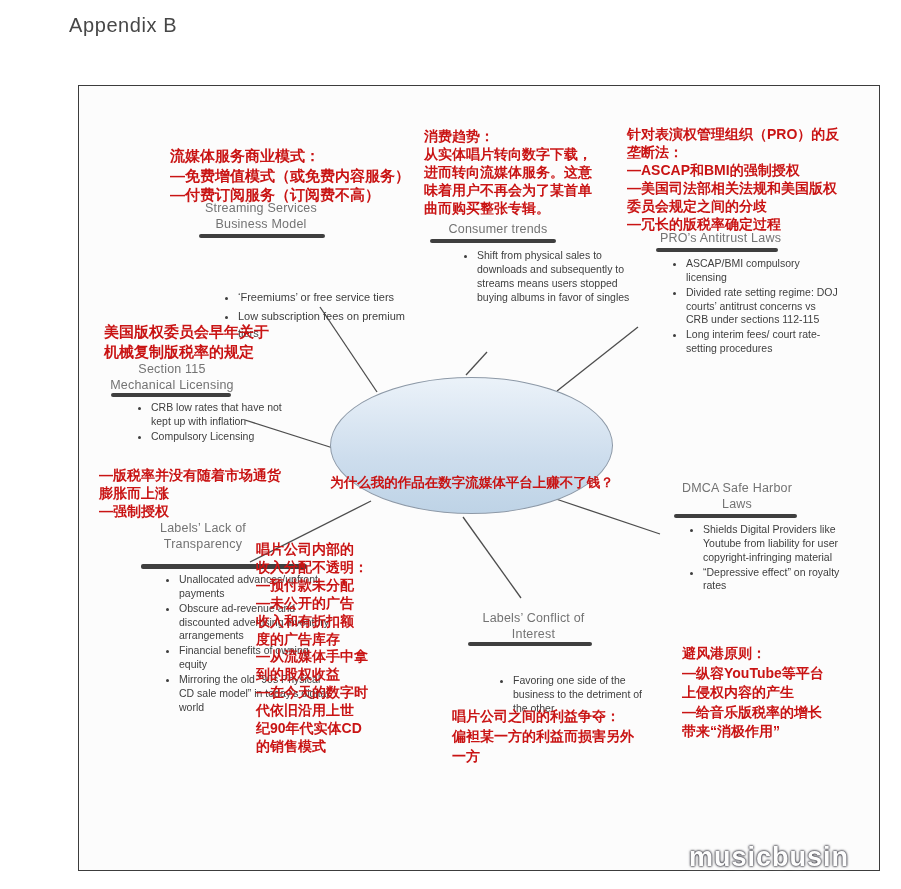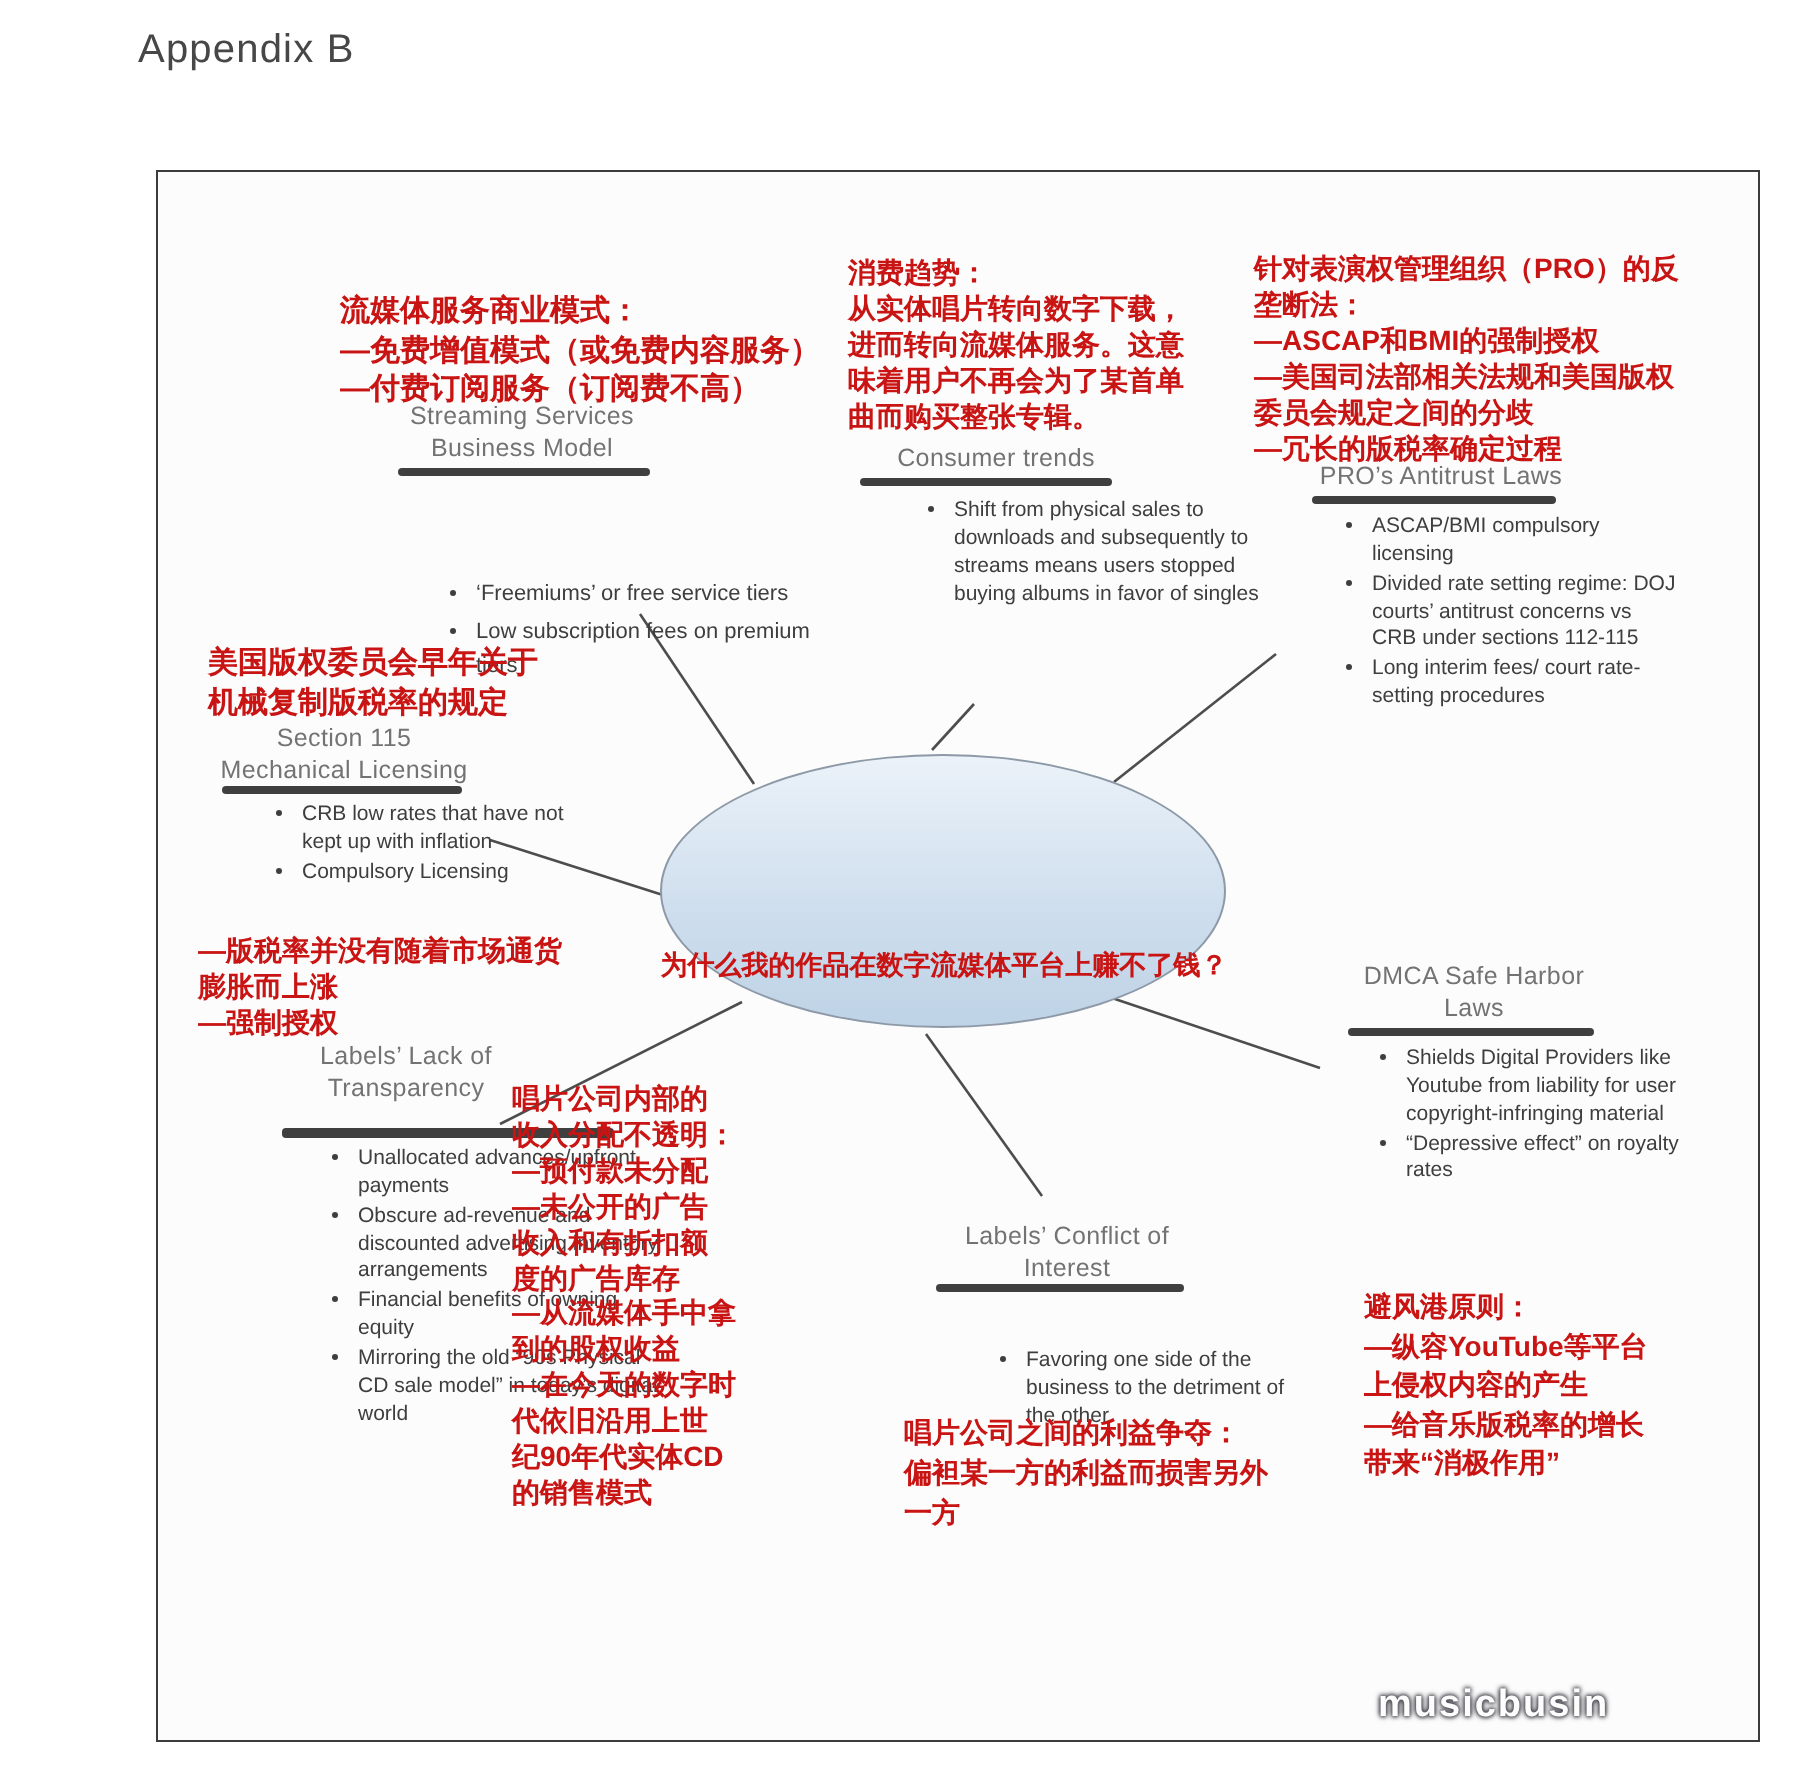--- a/index.html
+++ b/index.html
@@ -61,21 +61,21 @@
   #t-bar{left:141px;top:564px;width:166px;height:5px;}
   #t-bul{left:145px;top:573px;width:154px;}
   #t-red{left:256px;top:541px;width:140px;}
   
   #f-hdr{left:466px;top:610px;width:135px;}
   #f-bar{left:468px;top:642px;width:124px;}
   #f-bul{left:479px;top:651px;width:140px;margin-top:23px;}
   #f-red{left:452px;top:707px;width:268px;line-height:1.42;}
 
   #watermark{
-    left:689px;top:842px;font-size:19px;font-weight:bold;letter-spacing:1px;
+    left:689px;top:842px;font-size:27px;font-weight:bold;letter-spacing:1px;
     color:#fdfdfd;white-space:nowrap;
     text-shadow:0 0 2px #4a4a52,0 0 2px #4a4a52,0 0 3px #4a4a52,0 0 6px #ffffff;
   }
 </style>
 </head>
 <body>
 
 
 
 <div class="abs" id="appendix-title">Appendix B</div>

